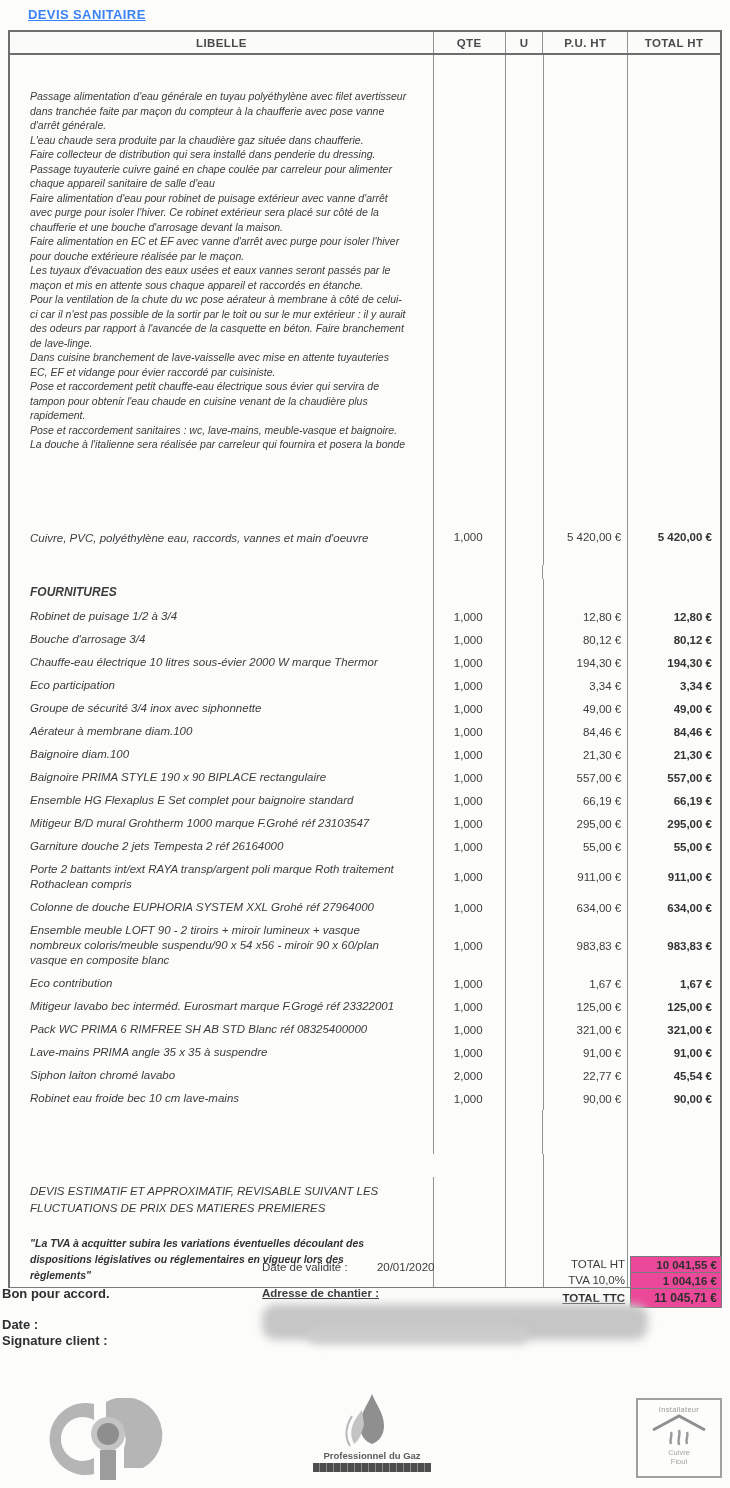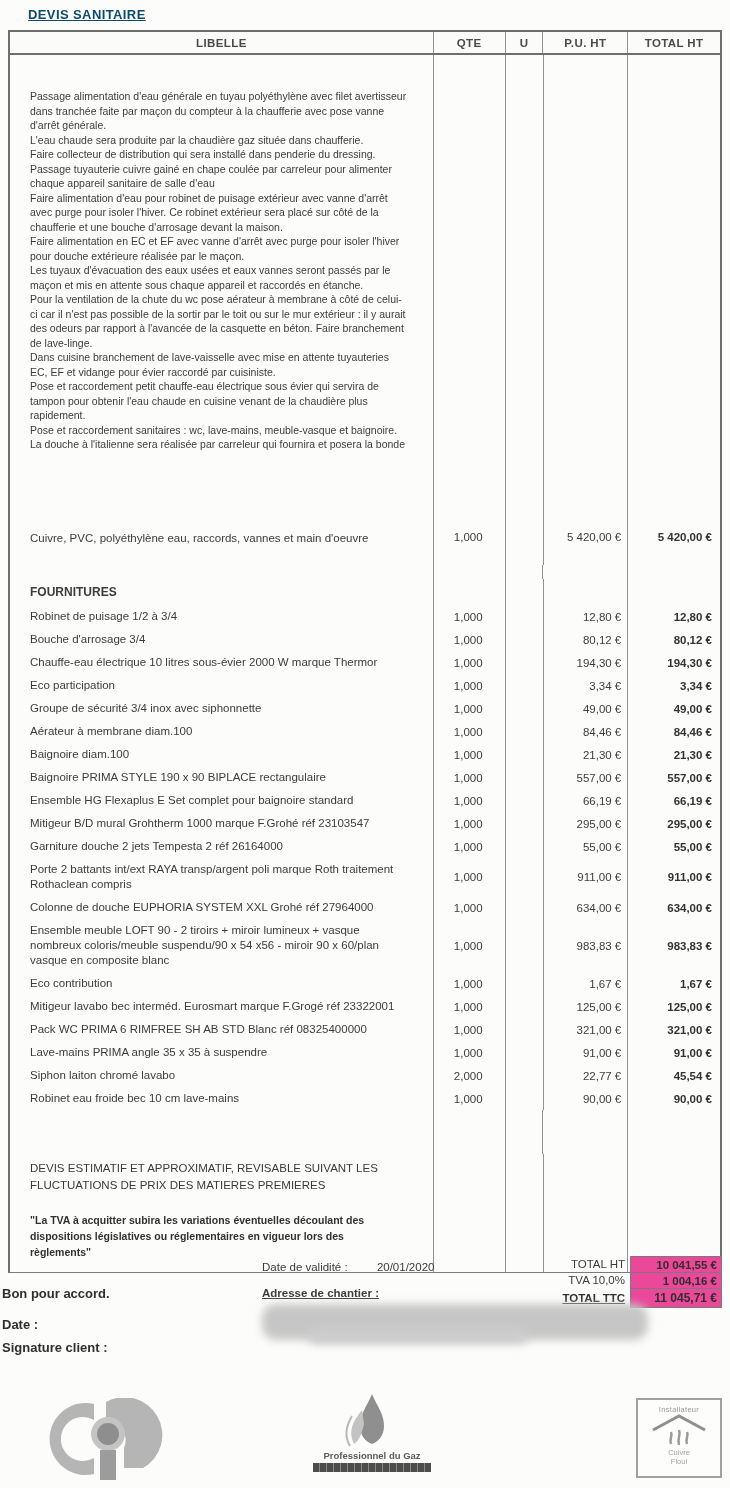--- a/index.html
+++ b/index.html
@@ -4,41 +4,41 @@
 <style>
   html,body{margin:0;padding:0;background:#e8e8e8;}
   .page{
     position:relative;width:730px;height:1488px;margin:0 auto;
     background:#fcfcfb;overflow:hidden;
     font-family:"Liberation Sans", sans-serif;color:#3d3d3d;
     -webkit-font-smoothing:antialiased;
   }
   .doc-title{
     position:absolute;left:28px;top:7px;font-size:13px;font-weight:bold;
-    color:#0c4a6e;text-decoration:underline;letter-spacing:.4px;
+    color:#3b82f6;text-decoration:underline;letter-spacing:.4px;
   }
   
   .qtable{
     position:absolute;left:8px;top:30px;width:714px;
     border:2px solid #6e6e6e;border-bottom:1px solid #7a7a7a;
     box-sizing:border-box;background:transparent;
   }
   .thead{display:flex;border-bottom:2px solid #6e6e6e;background:#fbfbf9;}
   .thead .cell{
     display:flex;align-items:center;justify-content:center;
     height:21px;font-size:11.5px;font-weight:bold;color:#4a4a4a;letter-spacing:.4px;
   }
   .cell{box-sizing:border-box;border-right:1px solid #929292;}
   .c1{width:425px;}
   .c2{width:72px;}
   .c3{width:38px;}
   .c4{width:85px;}
   .c5{width:92px;border-right:none;}
   .trow{display:flex;align-items:stretch;}
-  .lib{padding:4px 24px 4px 20px;font-size:11.5px;line-height:15px;color:#3c3c3c;}
+  .lib{padding:4px 24px 4px 20px;font-size:11.5px;line-height:15px;color:#3c3c3c;font-style:italic;}
   .num{
     display:flex;flex-direction:column;justify-content:center;
     font-size:11.5px;color:#3c3c3c;text-align:right;
   }
   .num.c2{padding-right:22px;}
   .num.c4{padding-right:6px;}
   .num.c5{padding-right:8px;font-weight:bold;color:#333;}
   .row-desc{height:472px;}
   .row-desc .lib{
     padding-top:34px;font-size:10.5px;line-height:14.5px;
@@ -46,21 +46,21 @@
   }
   .row-cuivre{min-height:38px;}
   .row-cuivre .num{justify-content:flex-start;padding-top:4px;}
   .row-cuivre .lib{padding-top:4px;}
   .row-gap1{height:14px;}
   .row-gap2{height:44px;}
   .row-section{min-height:26px;}
   .row-section .lib{font-weight:bold;font-size:12px;display:flex;align-items:center;}
   .item{min-height:23px;}
   .row-notes{min-height:118px;}
-  .row-notes .lib{padding-top:6px;}
+  .row-notes .lib{padding-top:6px;margin-top:23px;}
   .est-note{font-size:11.5px;line-height:17px;white-space:pre-line;color:#3a3a3a;}
   .tva-note{margin-top:18px;font-size:10.5px;line-height:16px;font-weight:bold;
     white-space:pre-line;color:#313131;}
   
   .footer{position:absolute;left:8px;top:1256px;width:714px;height:140px;}
   .totals{position:absolute;right:0;top:0;}
   .trow-total{display:flex;align-items:center;justify-content:flex-end;}
   .t-label{font-size:11.5px;color:#3c3c3c;padding-right:5px;}
   .t-label.ttc{font-weight:bold;text-decoration:underline;color:#2e2e2e;}
   .t-box{
@@ -76,21 +76,21 @@
   .addr-blur{
     position:absolute;left:254px;top:48px;width:386px;height:36px;
     background:#c6c6c6;border-radius:14px;filter:blur(4px);
   }
   .addr-blur2{
     position:absolute;left:300px;top:72px;width:220px;height:16px;
     background:#cdcdcd;border-radius:8px;filter:blur(4px);
   }
   .accord{position:absolute;left:-6px;top:30px;font-size:13px;font-weight:bold;color:#2f2f2f;}
   .date-l{position:absolute;left:-6px;top:61px;font-size:13px;font-weight:bold;color:#2f2f2f;}
-  .sign-l{position:absolute;left:-6px;top:84px;font-size:13px;font-weight:bold;color:#2f2f2f;}
+  .sign-l{position:absolute;left:-6px;top:77px;font-size:13px;font-weight:bold;color:#2f2f2f;}
   
   .logo-left{position:absolute;left:36px;top:1398px;width:150px;height:86px;}
   .logo-gas{position:absolute;left:284px;top:1392px;width:176px;height:96px;text-align:center;}
   .gas-text{font-size:9.5px;font-weight:bold;color:#5c5c5c;margin-top:-2px;}
   .gas-banner{
     width:118px;height:9px;margin:2px auto 0 auto;background:#4d4d4d;
     background-image:repeating-linear-gradient(90deg,#4d4d4d 0 6px,#8a8a8a 6px 7px);
   }
   .badge{
     position:absolute;left:636px;top:1398px;width:86px;height:80px;

